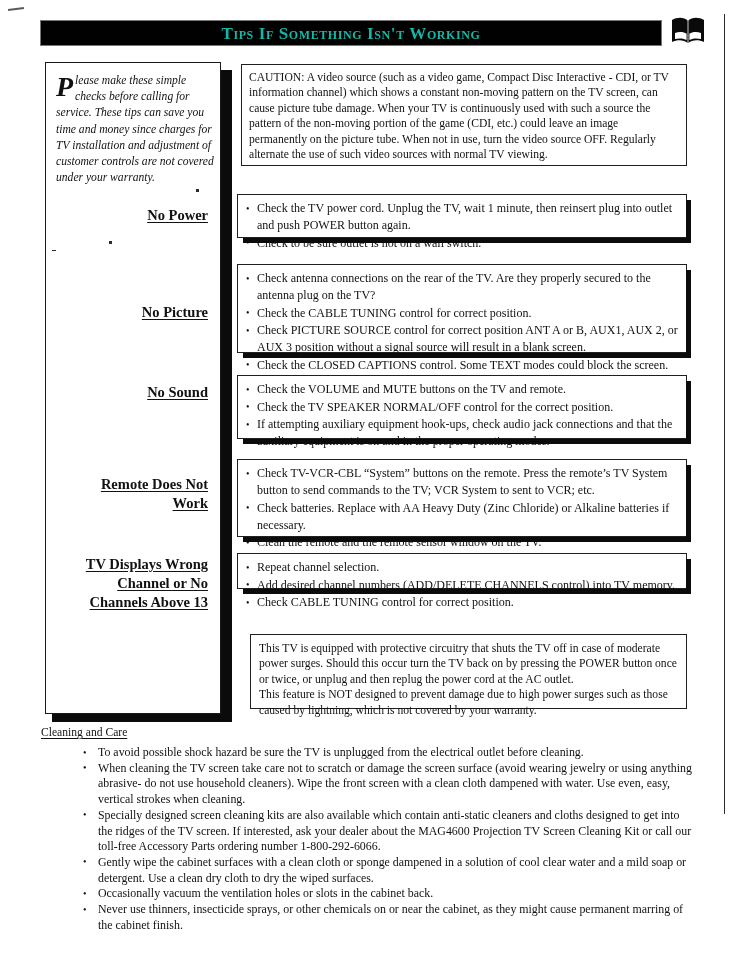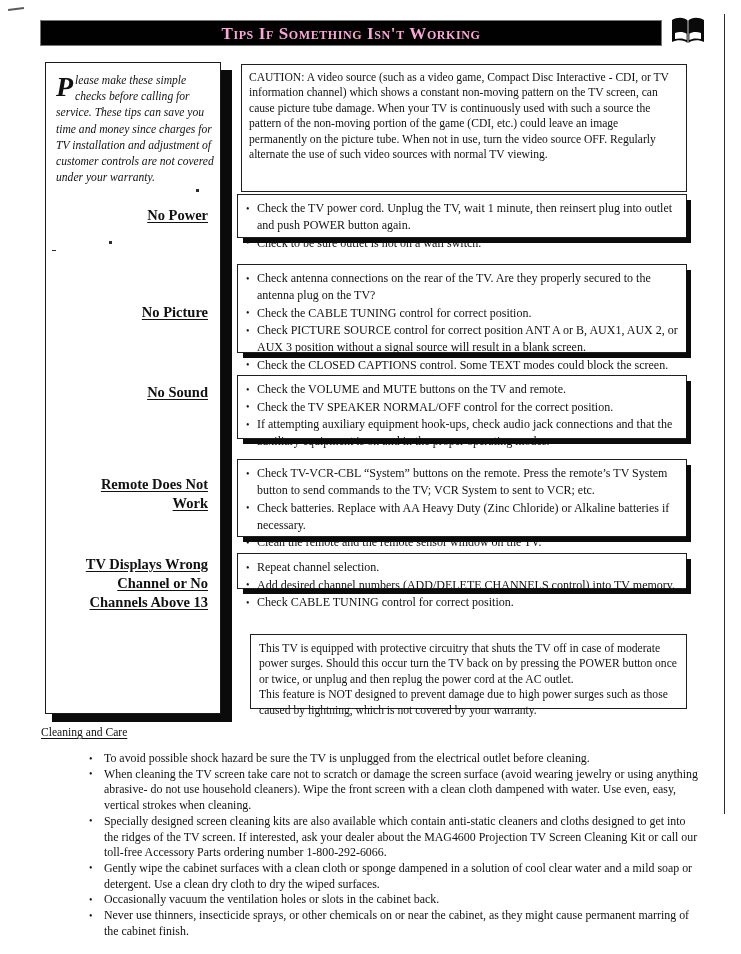--- a/index.html
+++ b/index.html
@@ -47,21 +47,21 @@
     width: 622px;
     height: 26px;
     background: #010101;
     border: 1px solid #777;
     box-sizing: border-box;
     display: flex;
     align-items: center;
     justify-content: center;
   }
   .banner-title {
-    color: #f9a8d4;
+    color: #14b8a6;
     font-family: "Liberation Serif", "DejaVu Serif", serif;
     font-weight: bold;
     font-size: 17px;
     font-variant: small-caps;
     letter-spacing: 0.6px;
     white-space: nowrap;
     line-height: 1;
   }
 
   .book-icon {
@@ -199,21 +199,21 @@
     top: 726px;
     font-size: 11.6px;
     text-decoration: underline;
     text-underline-offset: 2px;
   }
   .care-list {
     position: absolute;
     left: 74px;
     top: 739px;
     width: 615px;
-    margin: 12px;
+    margin: 6px;
     padding: 0;
     list-style: none;
   }
   .care-list li {
     position: relative;
     padding-left: 18px;
     font-size: 11.9px;
     line-height: 15.7px;
     margin-bottom: 0px;
   }
@@ -284,21 +284,21 @@
       <span class="u">Work</span>
     </div>
 
     <div class="section-head" style="top:492px;">
       <span class="u">TV Displays Wrong</span><br>
       <span class="u">Channel or No</span><br>
       <span class="u">Channels Above 13</span>
     </div>
   </div>
 
-  <div class="rbox" style="left:241px; top:64px; width:446px; height:128px;">
+  <div class="rbox" style="left:241px; top:64px; width:446px; height:102px;">
     <div class="para">CAUTION: A video source (such as a video game, Compact Disc Interactive - CDI, or TV information channel) which shows a constant non-moving pattern on the TV screen, can cause picture tube damage. When your TV is continuously used with such a source the pattern of the non-moving portion of the game (CDI, etc.) could leave an image permanently on the picture tube. When not in use, turn the video source OFF. Regularly alternate the use of such video sources with normal TV viewing.</div>
   </div>
 
   <div class="rbox shadowed" style="left:237px; top:194px; width:450px; height:44px;">
     <ul class="checks">
       <li>Check the TV power cord. Unplug the TV, wait 1 minute, then reinsert plug into outlet and push POWER button again.</li>
       <li>Check to be sure outlet is not on a wall switch.</li>
     </ul>
   </div>
 

